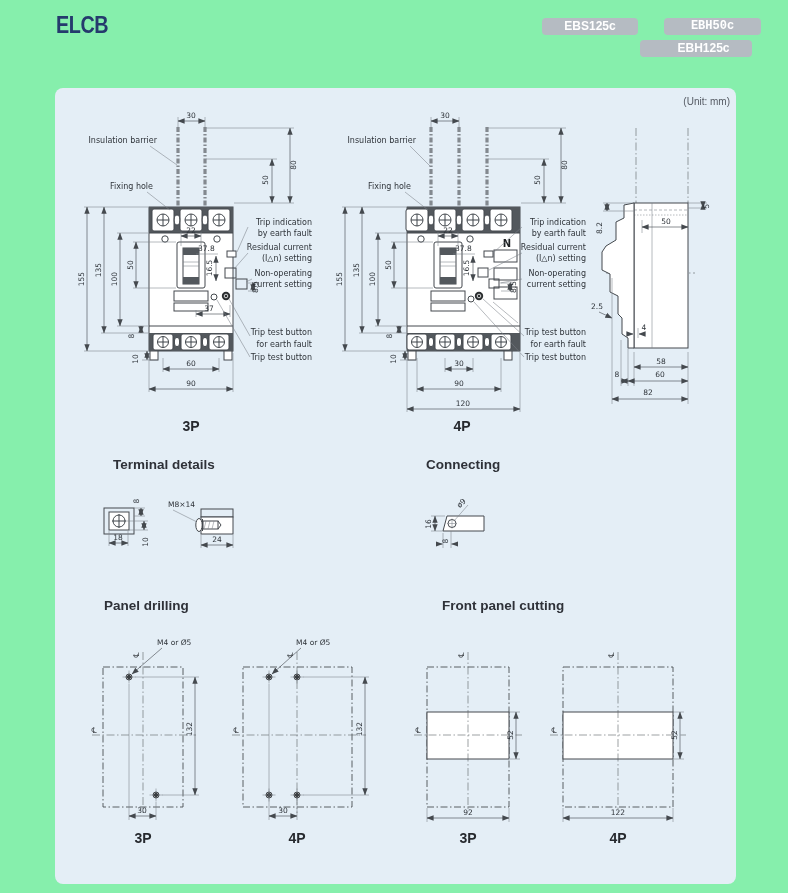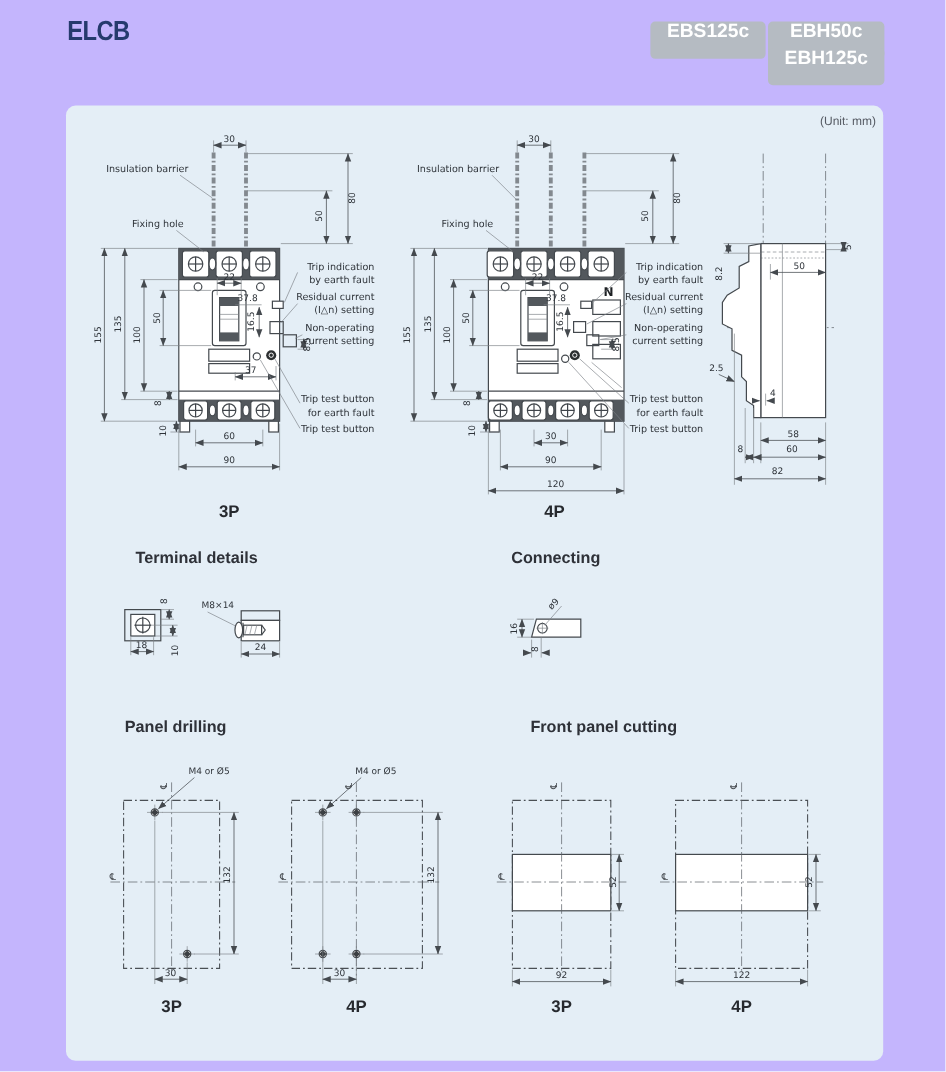--- a/index.html
+++ b/index.html
@@ -1,24 +1,24 @@
 <!DOCTYPE html>
 <html><head>
 <meta charset="utf-8">
 <style>
   html,body{margin:0;padding:0;background:#fff;}
-  .page{position:relative;width:788px;height:893px;background:#c4b5fd;overflow:hidden;
+  .page{position:relative;width:788px;height:893px;background:#86efac;overflow:hidden;
         font-family:"Liberation Sans",sans-serif;}
   .title{position:absolute;left:56px;top:12px;font-size:23px;font-weight:bold;color:#253a6d;
          transform:scaleX(.86);transform-origin:left;letter-spacing:-.5px;}
-  .badge{position:absolute;height:31px;line-height:17px;border-radius:4px;background:#b5bbc2;
-         color:#fff;font-size:16px;font-weight:bold;text-align:center;}
+  .badge{position:absolute;height:17px;line-height:17px;border-radius:4px;background:#b5bbc2;
+         color:#fff;font-size:12px;font-weight:bold;text-align:center;}
   .b1{left:542px;top:18px;width:96px;}
-  .b2{left:640px;top:18px;width:97px;}
-  .b3{left:640px;top:40px;width:97px;}
+  .b2{left:664px;top:18px;width:97px;font-family:Liberation Mono, monospace;}
+  .b3{left:640px;top:40px;width:97px;padding-left:15px;}
   .panel{position:absolute;left:55px;top:88px;width:681px;height:796px;background:#e4eef6;border-radius:8px;}
   .unit{position:absolute;top:96px;left:560px;width:170px;text-align:right;font-size:10px;color:#555a63;}
   .sechead{position:absolute;font-size:13.5px;font-weight:bold;color:#2e3138;}
   .cap{position:absolute;width:44px;text-align:center;font-size:14px;font-weight:bold;color:#26292e;}
   svg.ovl{position:absolute;left:0;top:0;}
   
   .ln{stroke:#44494e;stroke-width:1;fill:none;}
   .lnf{stroke:#44494e;stroke-width:1;fill:#fff;}
   .th{stroke:#7b8187;stroke-width:.55;fill:none;}
   .dm{stroke:#4c5156;stroke-width:.65;fill:none;}

